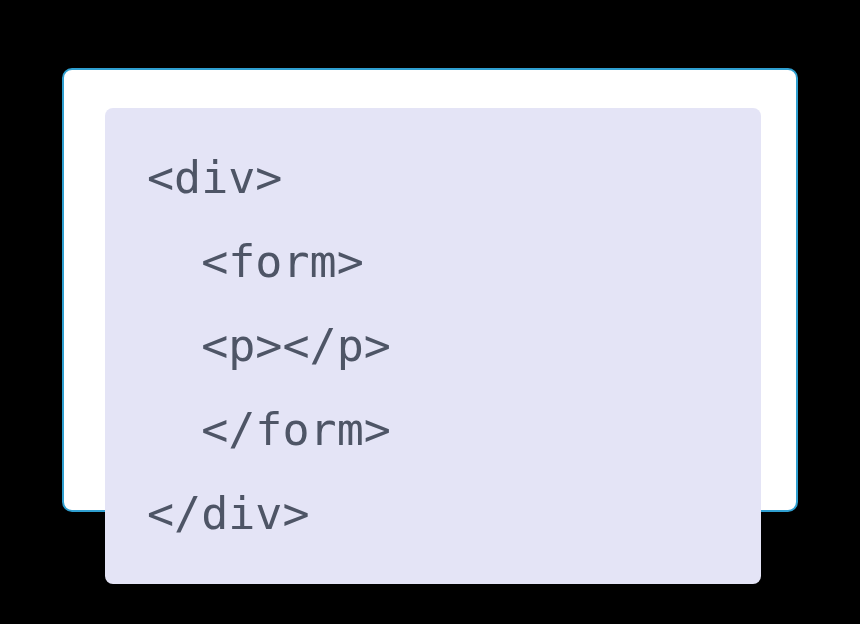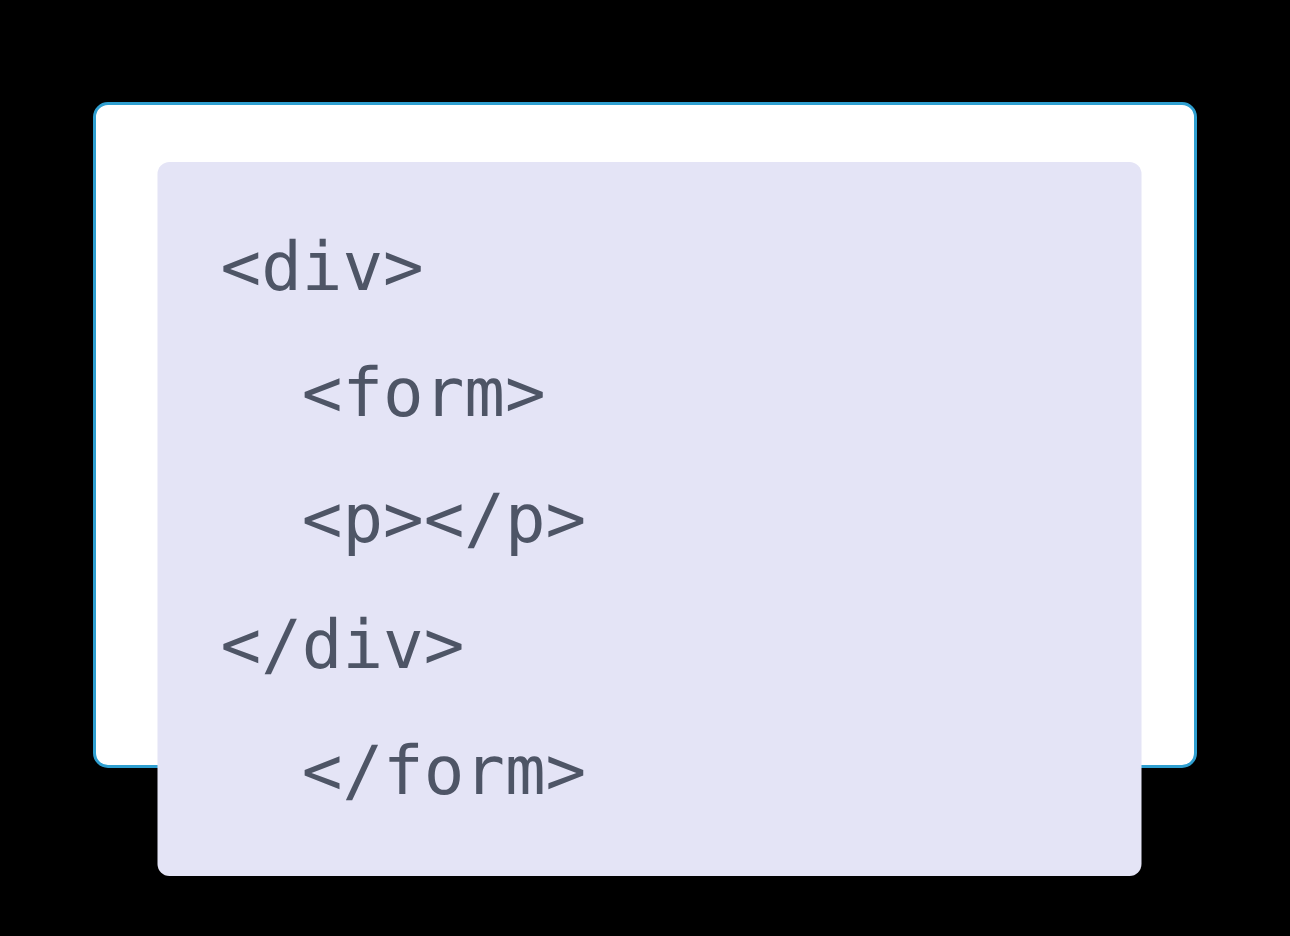--- a/index.html
+++ b/index.html
@@ -55,17 +55,17 @@
 </style>
 </head>
 <body>
 
 <div class="stage">
   <div class="card">
     <div class="code-block">
       <div class="code-line">&lt;div&gt;</div>
       <div class="code-line">  &lt;form&gt;</div>
       <div class="code-line">  &lt;p&gt;&lt;/p&gt;</div>
+      <div class="code-line">  &lt;/form&gt;</div>
       <div class="code-line">&lt;/div&gt;</div>
-      <div class="code-line">  &lt;/form&gt;</div>
     </div>
   </div>
 </div>
 
 </body></html>

